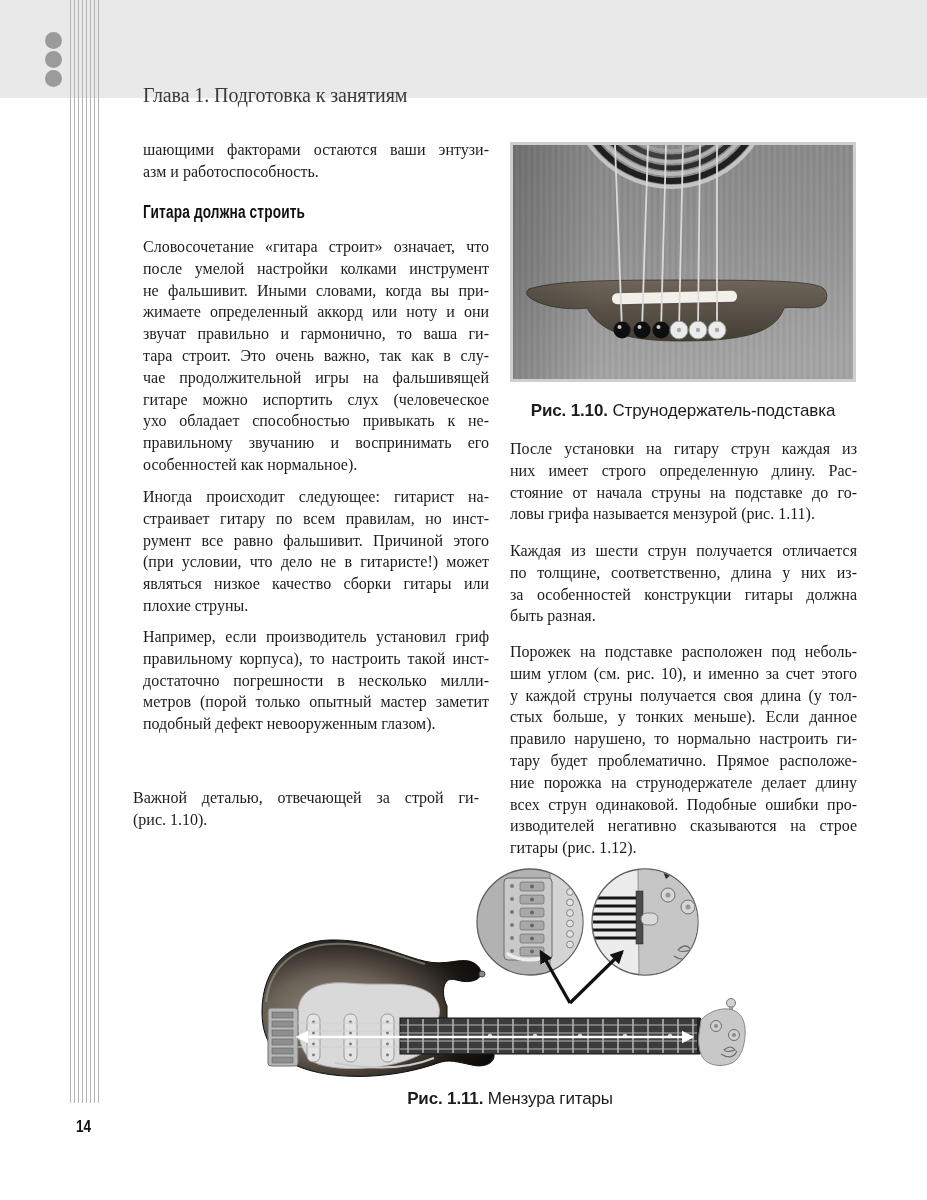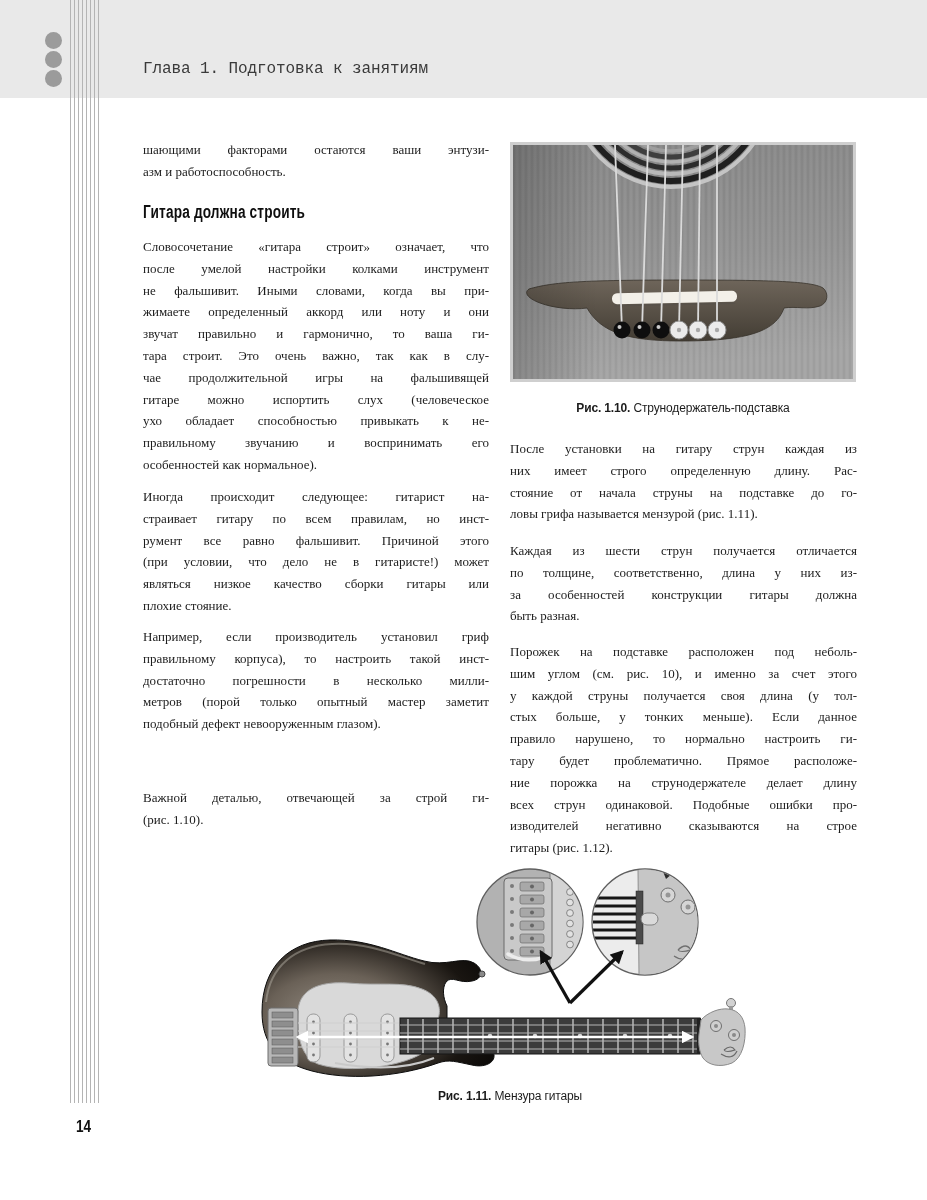--- a/index.html
+++ b/index.html
@@ -3,30 +3,30 @@
 <meta charset="utf-8">
 <style>
   html,body{margin:0;padding:0;background:#ffffff;}
   .page{position:relative;width:927px;height:1200px;background:#ffffff;overflow:hidden;
         font-family:"Liberation Serif",serif;}
   
   .band{position:absolute;left:0;top:0;width:927px;height:98px;background:#e9e9e9;}
   .dot{position:absolute;left:45px;width:17px;height:17px;border-radius:50%;background:#9b9b9b;}
   .vlines{position:absolute;left:70px;top:0;width:30px;height:1103px;
           background:repeating-linear-gradient(to right,#b4b4b4 0 1px,transparent 1px 4px);}
-  .chapter{position:absolute;left:143px;top:60px;font-family:Liberation Mono, monospace;
-           font-size:16px;letter-spacing:-0.1px;color:#3a3a3a;white-space:nowrap;}
+  .chapter{position:absolute;left:143px;top:84px;font-family:Liberation Serif, serif;
+           font-size:20px;letter-spacing:-0.1px;color:#3a3a3a;white-space:nowrap;}
   
-  .tblock{position:absolute;width:346px;font-size:13px;line-height:21.8px;color:#1c1c1c;}
+  .tblock{position:absolute;width:346px;font-size:16px;line-height:21.8px;color:#1c1c1c;}
   .tline{text-align:justify;text-align-last:justify;white-space:nowrap;}
   .tlast{text-align-last:left;}
   .sechead{position:absolute;left:143px;top:202px;font-family:"Liberation Sans",sans-serif;
            font-weight:bold;font-size:17.5px;color:#0e0e0e;transform:scaleX(0.78);
            transform-origin:left center;white-space:nowrap;letter-spacing:0.2px;}
-  .caption{position:absolute;font-family:"Liberation Sans",sans-serif;font-size:12px;
+  .caption{position:absolute;font-family:"Liberation Sans",sans-serif;font-size:17px;
            letter-spacing:-0.15px;color:#1c1c1c;text-align:center;}
   .caption .cap-label{font-weight:bold;}
   .fig110{position:absolute;left:510px;top:142px;width:340px;height:234px;
           border:3px solid #cfcfcf;background:#909090;}
   .fig111{position:absolute;left:250px;top:862px;width:520px;height:218px;}
   .pagenum{position:absolute;left:76px;top:1117px;font-family:"Liberation Sans",sans-serif;
            font-weight:bold;font-size:17px;color:#111;transform:scaleX(0.8);transform-origin:left;}
 </style>
 </head>
 <body>
@@ -57,30 +57,30 @@
       <div class="tline">ухо обладает способностью привыкать к не-</div>
       <div class="tline">правильному звучанию и воспринимать его</div>
       <div class="tline tlast">особенностей как нормальное).</div>
     </div>
   <div class="tblock" style="left:143px;top:486px">
       <div class="tline">Иногда происходит следующее: гитарист на-</div>
       <div class="tline">страивает гитару по всем правилам, но инст-</div>
       <div class="tline">румент все равно фальшивит. Причиной этого</div>
       <div class="tline">(при условии, что дело не в гитаристе!) может</div>
       <div class="tline">являться низкое качество сборки гитары или</div>
-      <div class="tline tlast">плохие стояние.</div>
+      <div class="tline tlast">плохие струны.</div>
     </div>
   <div class="tblock" style="left:143px;top:626px">
       <div class="tline">Например, если производитель установил гриф</div>
       <div class="tline">правильному корпуса), то настроить такой инст-</div>
       <div class="tline">достаточно погрешности в несколько милли-</div>
       <div class="tline">метров (порой только опытный мастер заметит</div>
       <div class="tline tlast">подобный дефект невооруженным глазом).</div>
     </div>
-  <div class="tblock" style="left:143px;top:787px">
+  <div class="tblock" style="left:133px;top:787px">
       <div class="tline">Важной деталью, отвечающей за строй ги-</div>
       <div class="tline tlast">(рис. 1.10).</div>
     </div>
 
   <div class="fig110">
     <svg width="340" height="234" viewBox="0 0 340 234">
       <defs>
         <linearGradient id="wood" x1="0" y1="0" x2="0.15" y2="1">
           <stop offset="0" stop-color="#878787"></stop>
             <stop offset="0.55" stop-color="#949494"></stop>

